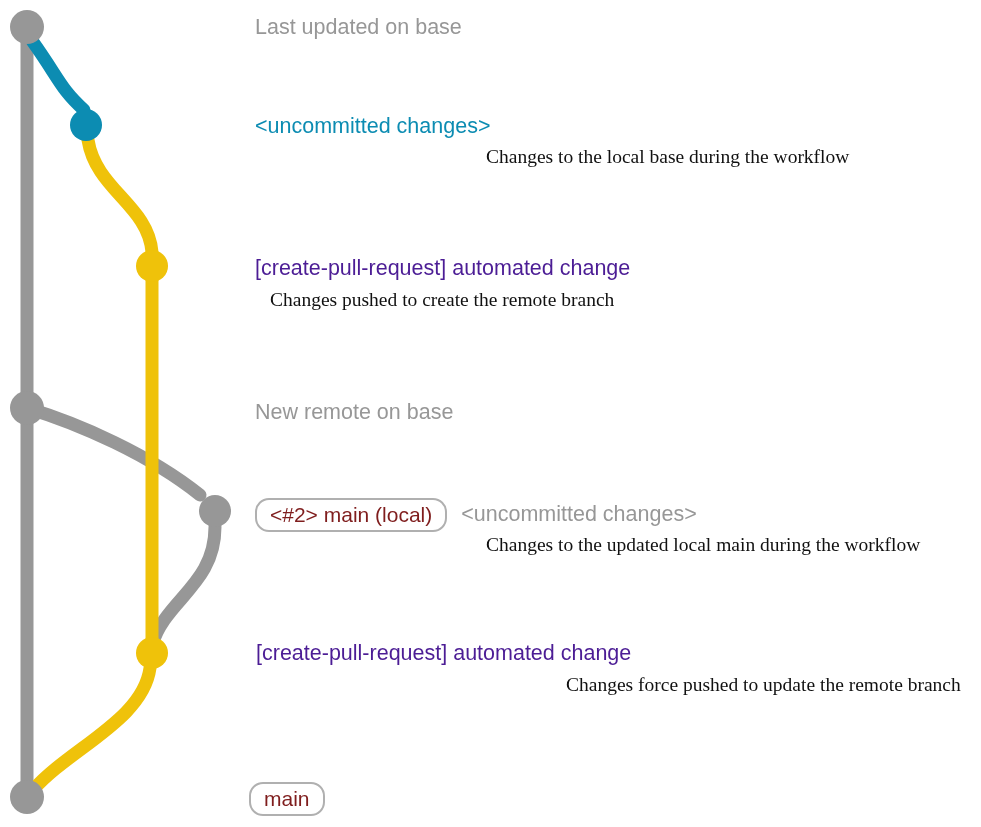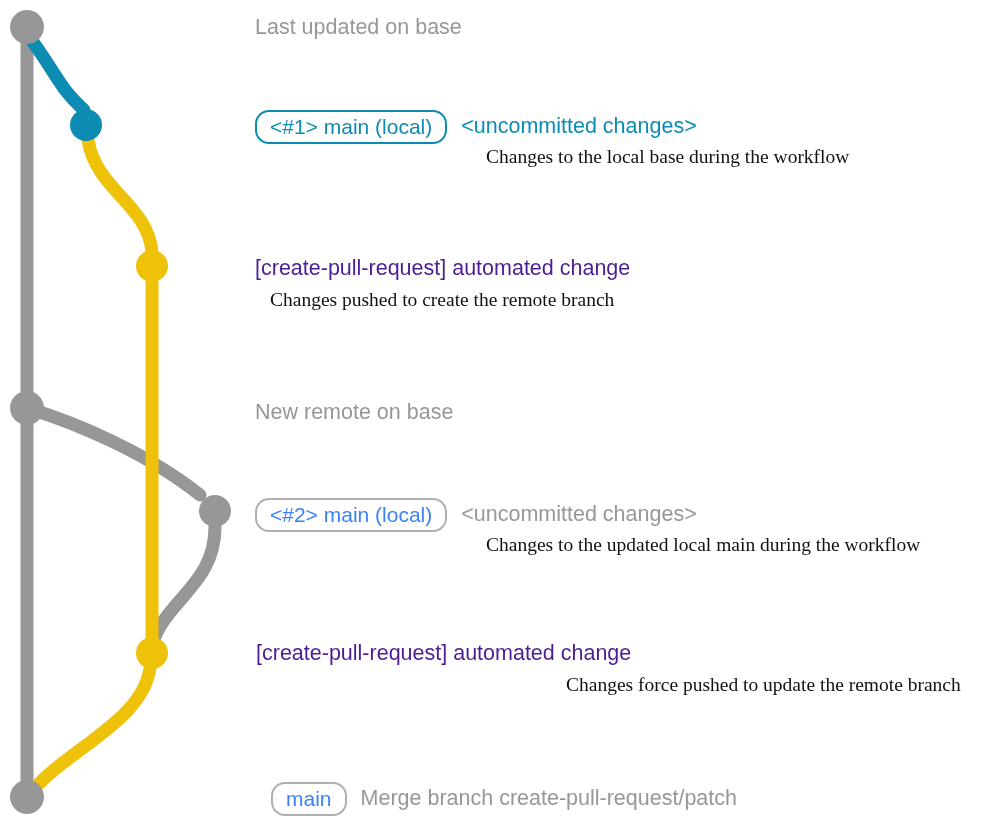--- a/index.html
+++ b/index.html
@@ -41,21 +41,21 @@
     border: 2px solid;
     border-radius: 14px;
     padding: 4px 13px 5px 13px;
     font-size: 21px;
     line-height: 1;
     background: #ffffff;
     box-sizing: border-box;
   }
   .pill.teal   { border-color: #0c8cb2; color: #0c8cb2; }
   .pill.yellow { border-color: #efc20a; color: #efc20a; }
-  .pill.gray   { border-color: #b0b0b0; color: #3b82f6; }
+  .pill.gray   { border-color: #b0b0b0; color: #7f1d1d; }
 
   
   .subject {
     font-size: 21.5px;
     line-height: 1;
   }
   .subject.teal   { color: #0c8cb2; }
   .subject.yellow { color: #4c1d95; }
   .subject.gray   { color: #979797; }
 
@@ -100,21 +100,20 @@
   <circle cx="215" cy="511" r="16" fill="#979797"></circle>
   <circle cx="152" cy="653" r="16" fill="#efc20a"></circle>
   <circle cx="27" cy="797" r="17" fill="#979797"></circle>
 </svg>
 
 <div class="row" style="left:255px; top:12px; height:32px;">
   <span class="subject gray">Last updated on base</span>
 </div>
 
 <div class="row" style="left:255px; top:109px; height:36px;">
-  <span class="pill teal">&lt;#1&gt; main (local)</span>
   <span class="subject teal">&lt;uncommitted changes&gt;</span>
 </div>
 <div class="desc" style="left:486px; top:147px;">Changes to the local base during the workflow</div>
 
 <div class="row" style="left:255px; top:254px; height:30px;">
   <span class="subject yellow">[create-pull-request] automated change</span>
 </div>
 <div class="desc" style="left:270px; top:290px;">Changes pushed to create the remote branch</div>
 
 <div class="row" style="left:255px; top:398px; height:30px;">
@@ -125,16 +124,15 @@
   <span class="pill gray">&lt;#2&gt; main (local)</span>
   <span class="subject gray">&lt;uncommitted changes&gt;</span>
 </div>
 <div class="desc" style="left:486px; top:535px;">Changes to the updated local main during the workflow</div>
 
 <div class="row" style="left:256px; top:636px; height:36px;">
   <span class="subject yellow">[create-pull-request] automated change</span>
 </div>
 <div class="desc" style="left:566px; top:675px;">Changes force pushed to update the remote branch</div>
 
-<div class="row" style="left:271px; top:782px; height:34px;">
+<div class="row" style="left:249px; top:782px; height:34px;">
   <span class="pill gray">main</span>
-  <span class="subject gray">Merge branch create-pull-request/patch</span>
 </div>
 
 </body></html>

